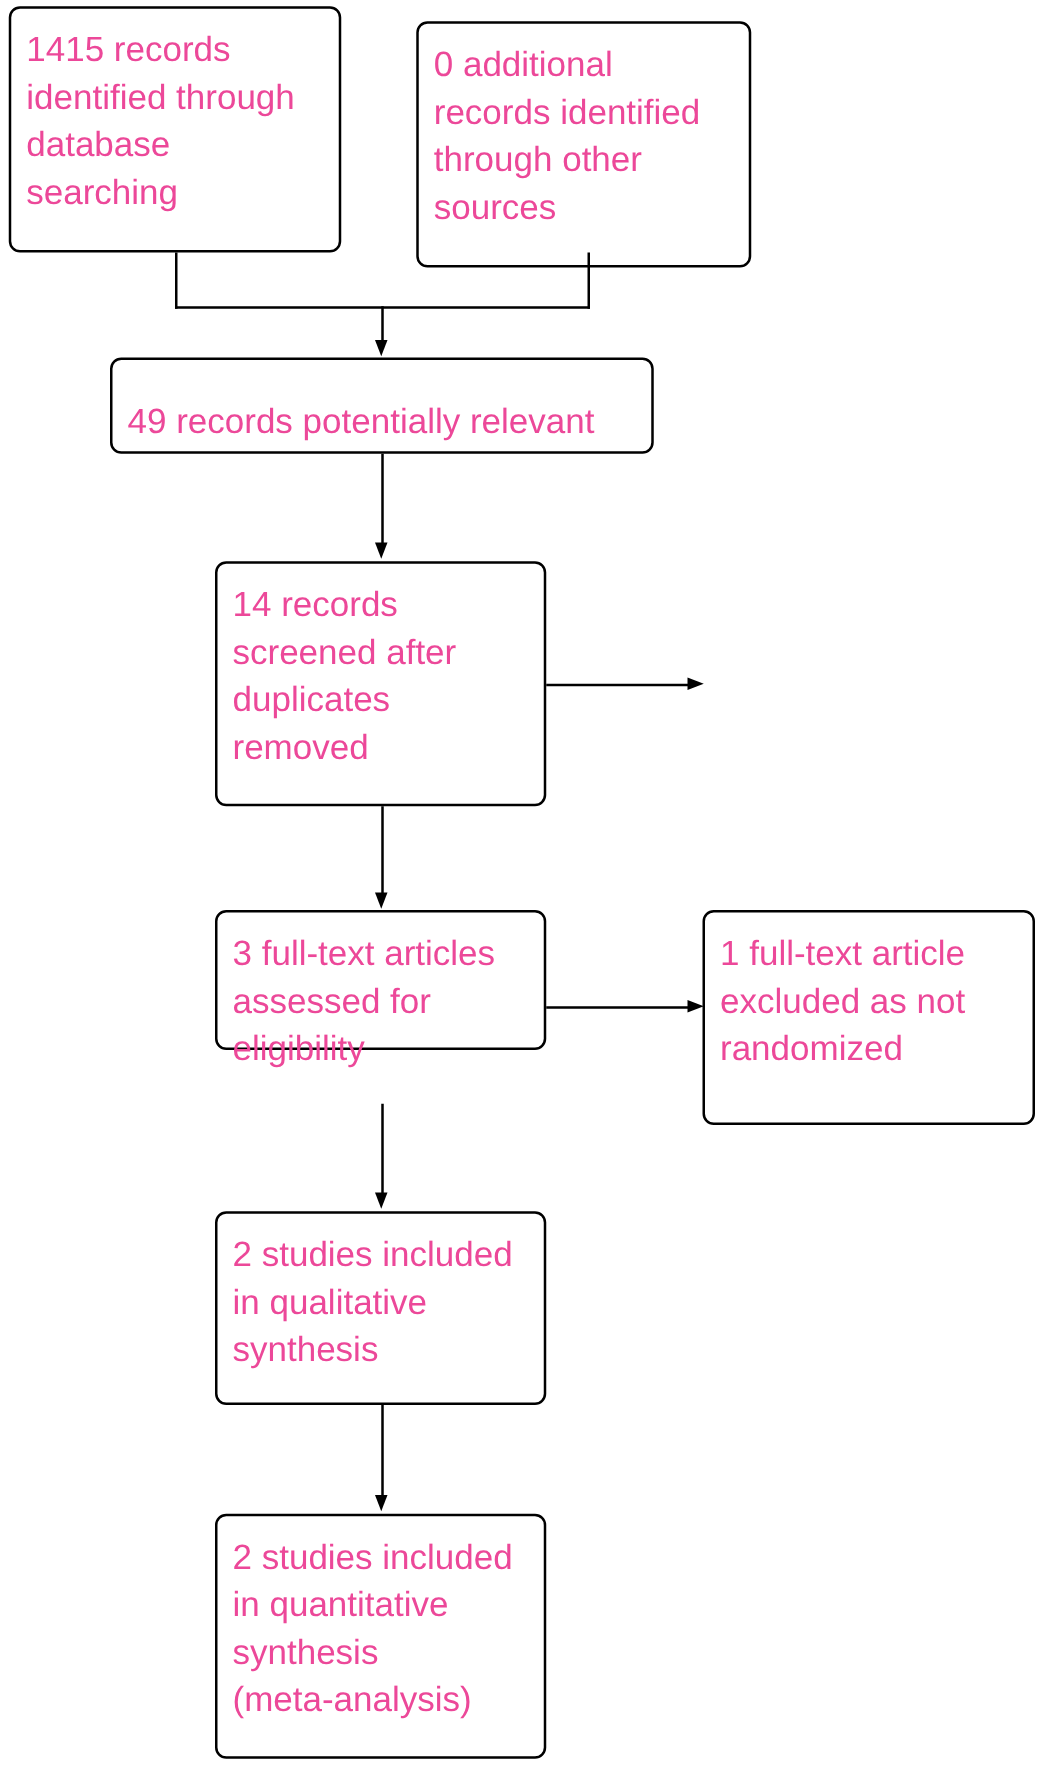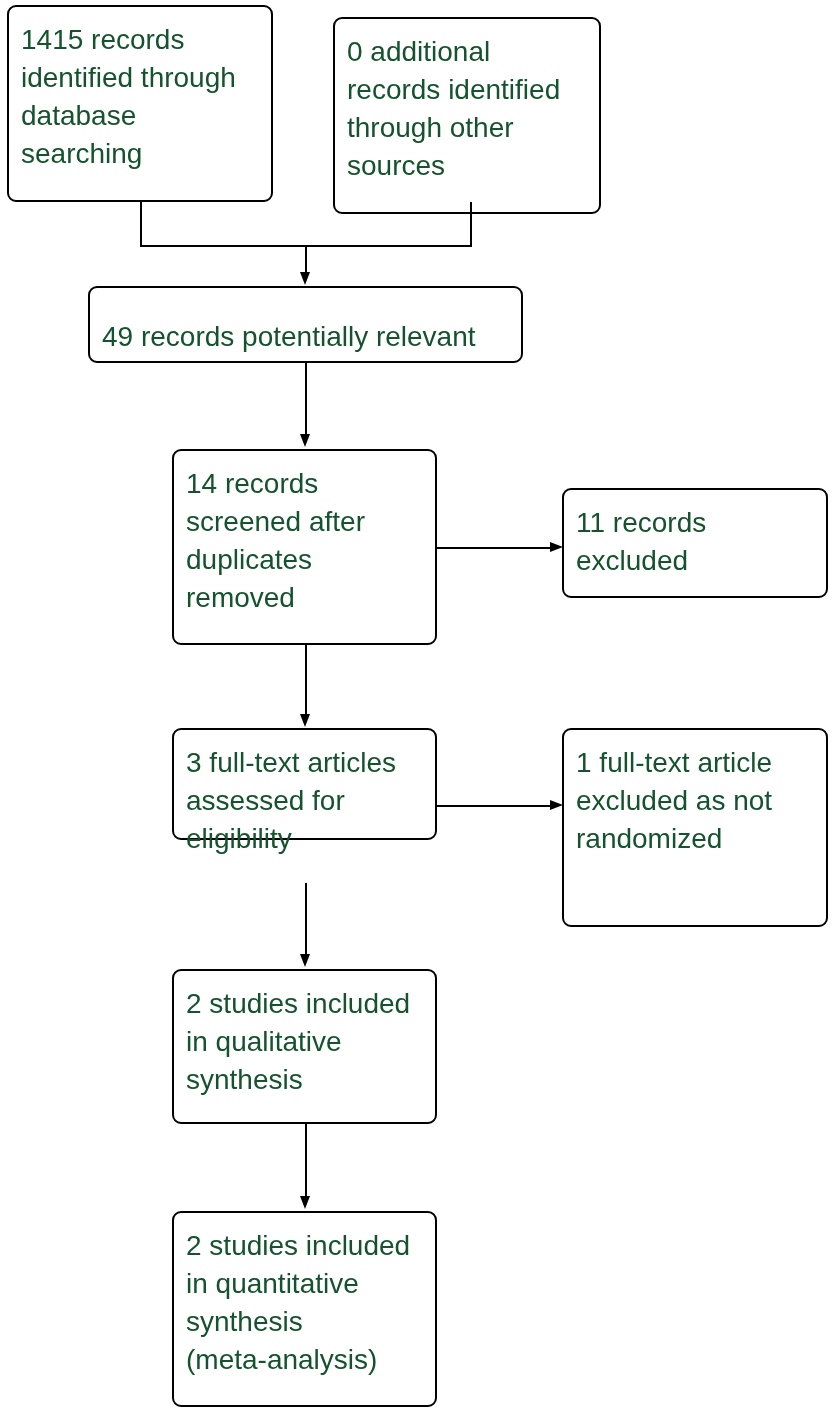--- a/index.html
+++ b/index.html
@@ -21,32 +21,32 @@
     box-sizing: border-box;
     border: 2px solid #000000;
     border-radius: 9px;
     background: #ffffff;
     padding: 14px 0 0 12px;
   }
   .flow-box .box-text {
     display: block;
     font-size: 28px;
     line-height: 38px;
-    color: #14532d;
+    color: #ec4899;
     white-space: pre-line;
     letter-spacing: 0px;
   }
   
   #box-db-search      { left: 7px;   top: 5px;    width: 266px; height: 197px; }
   #box-other-sources  { left: 333px; top: 17px;    width: 268px; height: 197px; }
   #box-potentially    { left: 88px;  top: 286px;  width: 435px; height: 77px;  padding-top: 30px; }
   #box-screened       { left: 172px; top: 449px;  width: 265px; height: 196px; }
   #box-excluded-recs  { left: 562px; top: 488px;  width: 266px; height: 110px; padding-top: 14px; }
   #box-fulltext       { left: 172px; top: 728px;  width: 265px; height: 112px; }
-  #box-excluded-art   { left: 562px; top: 728px;  width: 266px; height: 199px; }
+  #box-excluded-art   { left: 562px; top: 728px;  width: 266px; height: 172px; }
   #box-qualitative    { left: 172px; top: 969px;  width: 265px; height: 155px; }
   #box-quantitative   { left: 172px; top: 1211px; width: 265px; height: 196px; }
 
   
   .conn-v {
     position: absolute;
     width: 0;
     border-left: 2px solid #000000;
   }
   .conn-h {
@@ -131,24 +131,20 @@
   <div class="flow-box" id="box-screened">
     <span class="box-text">14 records
 screened after
 duplicates
 removed</span>
   </div>
 
   <div class="conn-h" id="conn-screen-right"></div>
   <div class="arrow-right" id="arrow-to-excl-rec"></div>
 
-  <div class="flow-box" id="box-excluded-recs">
-    <span class="box-text">11 records
-excluded</span>
-  </div>
 
   <div class="conn-v" id="conn-screen-down"></div>
   <div class="arrow-down" id="arrow-to-fulltext"></div>
 
   <div class="flow-box" id="box-fulltext">
     <span class="box-text">3 full-text articles
 assessed for
 eligibility</span>
   </div>
 

